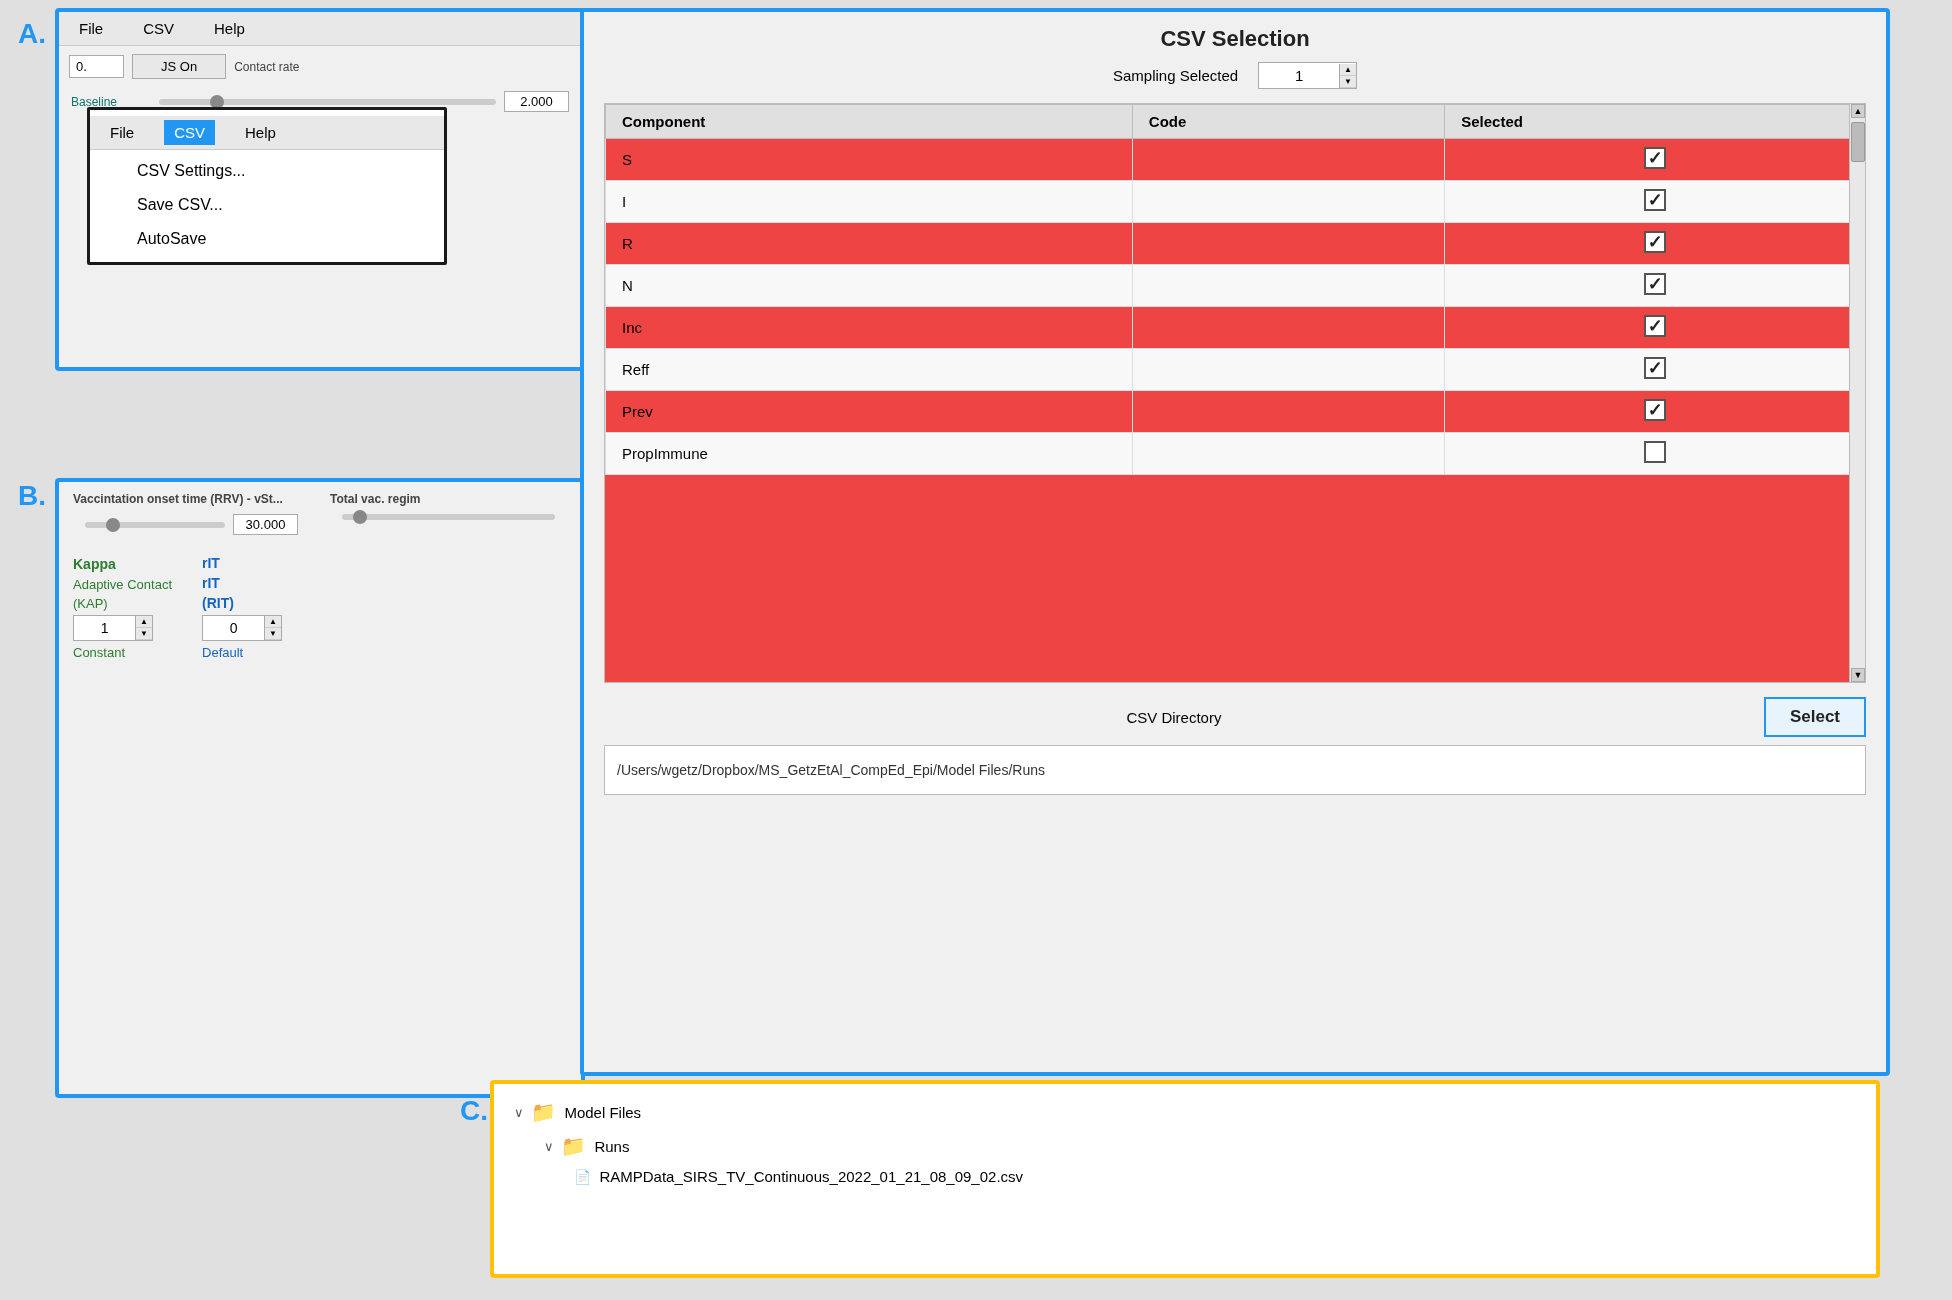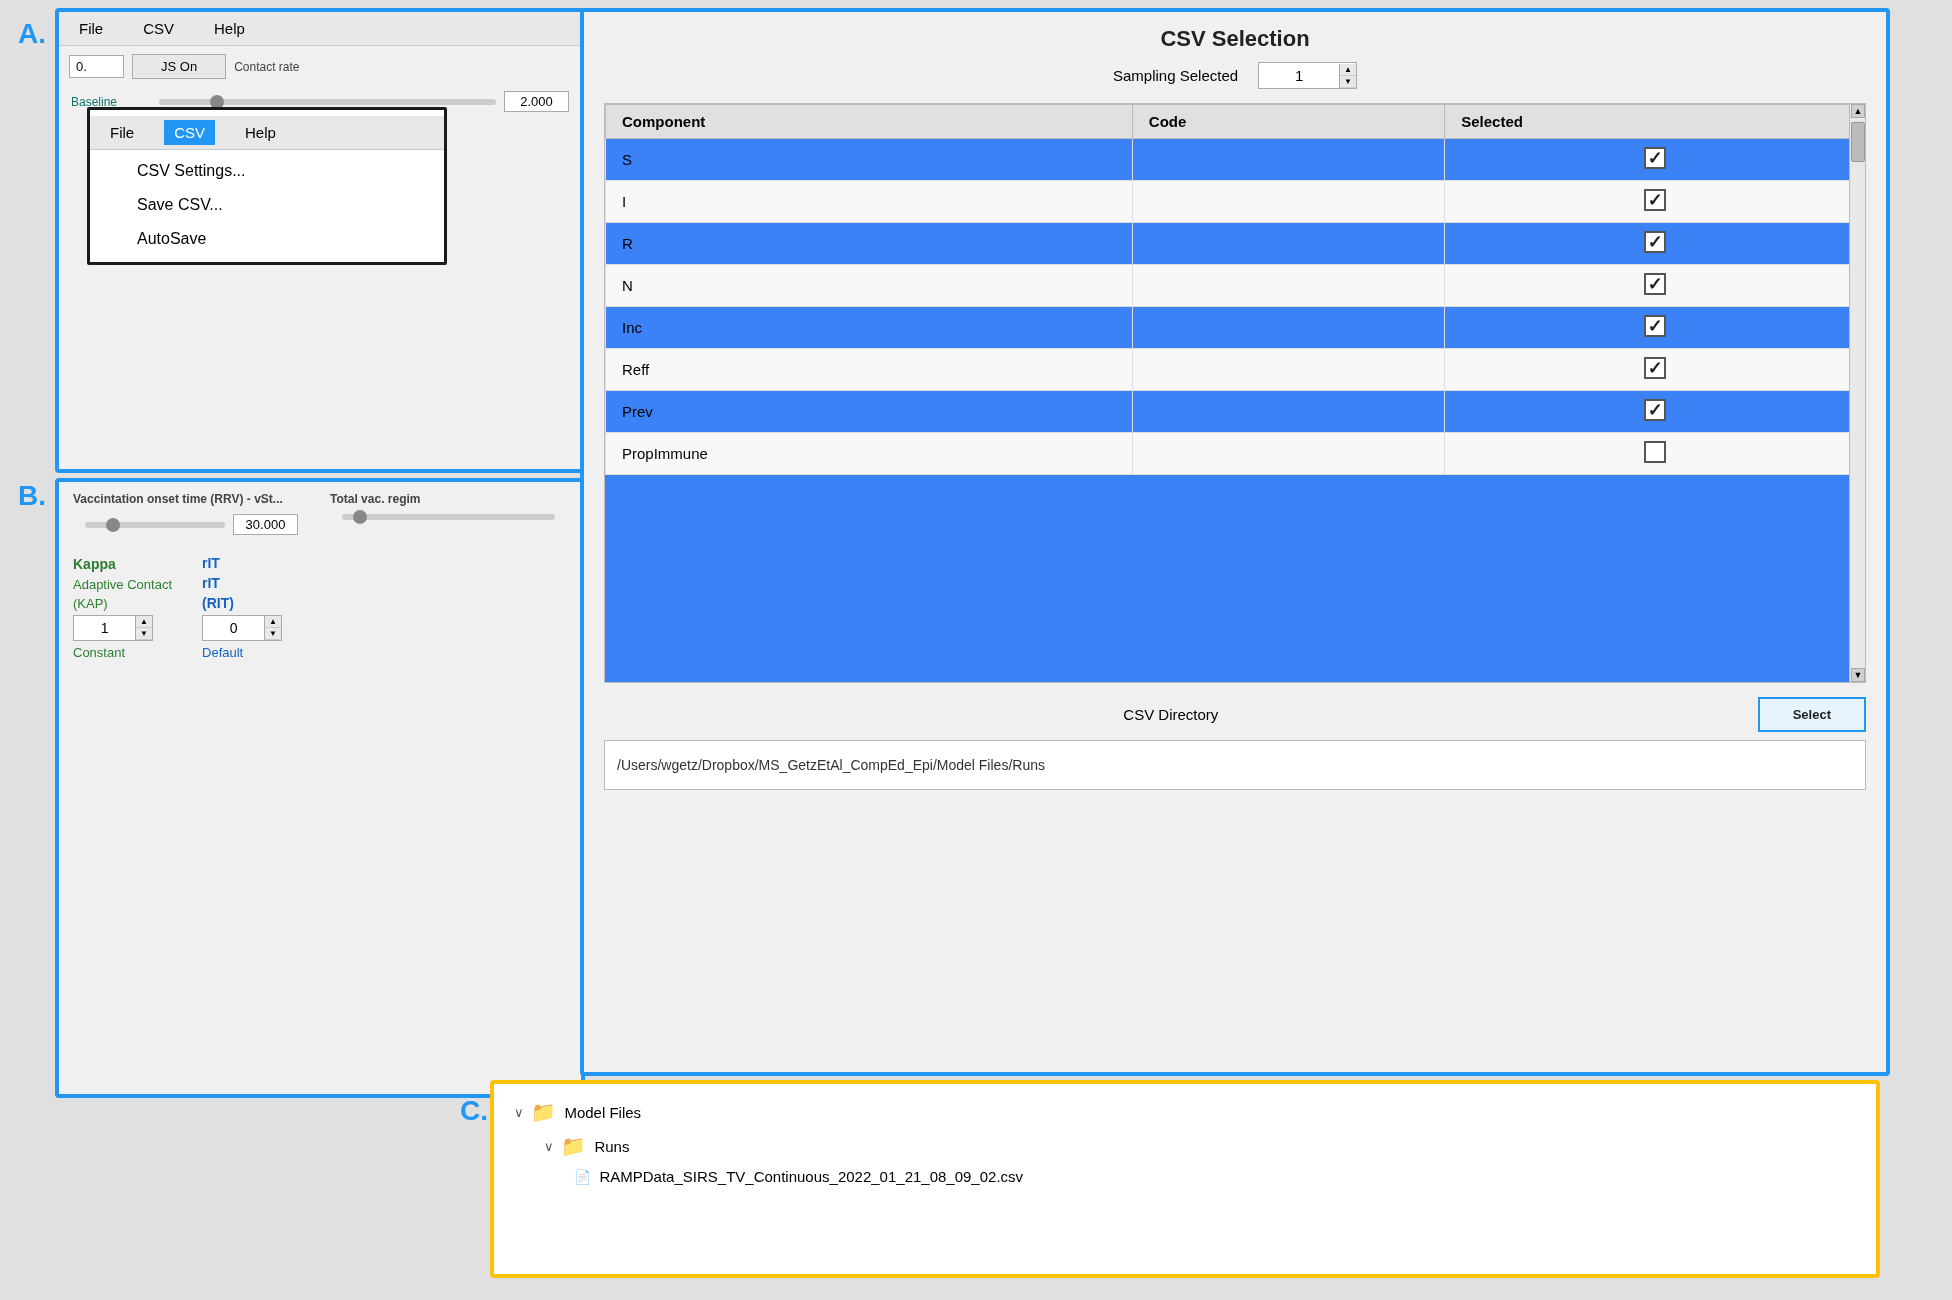--- a/index.html
+++ b/index.html
@@ -29,21 +29,21 @@
     .blue-panel {
       position: absolute;
       border: 4px solid #2196F3;
       background: #f0f0f0;
       border-radius: 4px;
     }
 
     
     #panel-a {
       left: 55px; top: 8px;
-      width: 530px; height: 465px;
+      width: 530px; height: 363px;
     }
 
     
     #panel-b {
       left: 55px; top: 478px;
       width: 530px; height: 620px;
     }
 
     
     #panel-c {
@@ -270,21 +270,21 @@
       font-size: 18px;
       font-weight: bold;
       color: #222;
     }
 
     
     .table-scroll-wrap {
       position: relative;
       margin: 0 20px;
       border: 1px solid #bbb;
-      background: #3b82f6;
+      background: #ef4444;
       height: 580px;
       overflow: hidden;
     }
     .scroll-bar {
       position: absolute;
       right: 0; top: 0; bottom: 0;
       width: 16px;
       background: #e8e8e8;
       border-left: 1px solid #bbb;
     }
@@ -315,22 +315,22 @@
       display: flex;
       align-items: center;
       margin: 14px 20px 8px;
       gap: 20px;
     }
     .csv-dir-label { font-size: 15px; flex: 1; text-align: center; }
     .select-btn {
       border: 2px solid #2196F3;
       background: #e8f4fd;
       color: #222;
-      padding: 8px 33px;
-      font-size: 13px;
+      padding: 8px 24px;
+      font-size: 17px;
       cursor: pointer;
       font-weight: bold;
     }
     .csv-path-box {
       margin: 0 20px 10px;
       border: 1px solid #bbb;
       background: white;
       padding: 16px 12px;
       font-size: 14px;
       color: #333;

